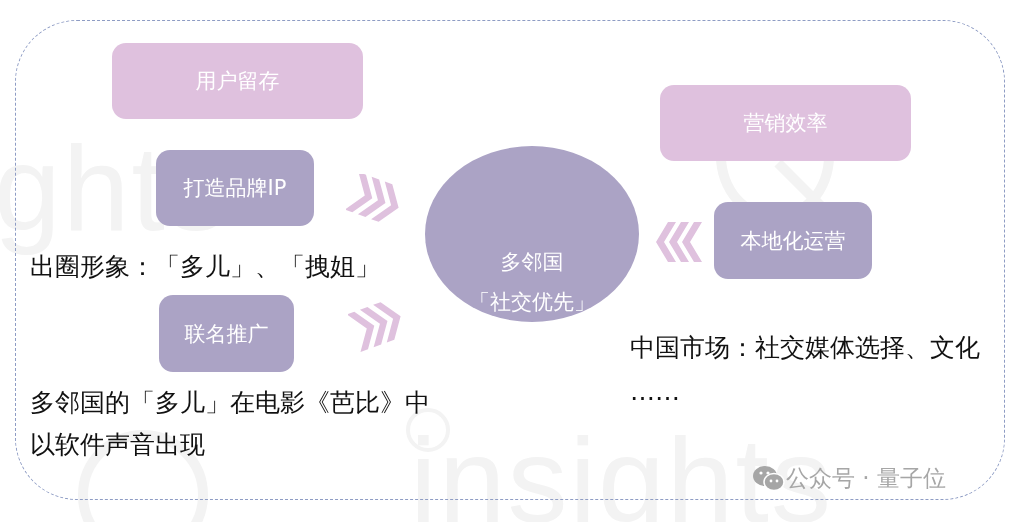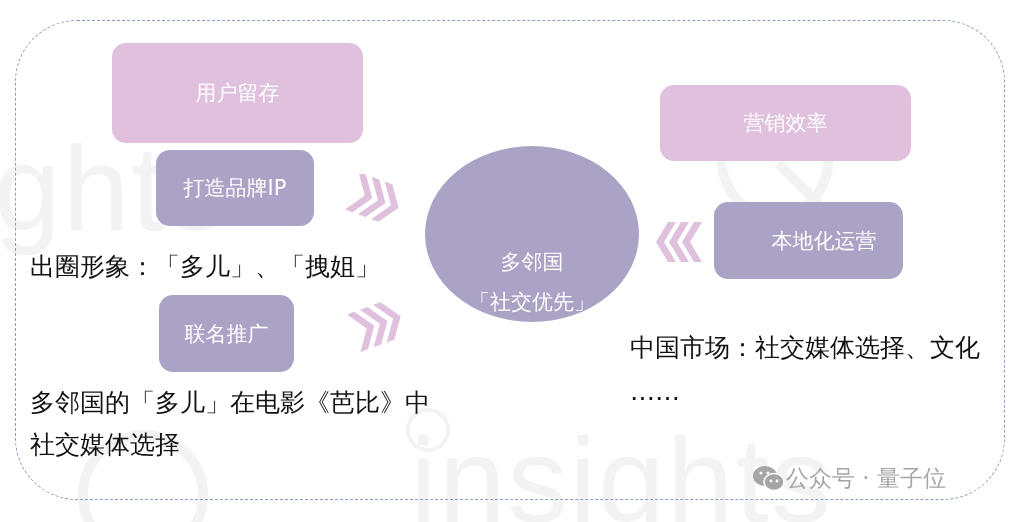--- a/index.html
+++ b/index.html
@@ -49,48 +49,48 @@
 
 <div class="wm-text" style="left:-6px; top:128px;">ghts</div>
 <div class="wm-text" style="left:410px; top:420px;">insights</div>
 <div class="wm-ring" style="left:716px; top:90px; width:98px; height:112px;"></div>
 <div class="wm-bar" style="left:778px; top:158px; width:70px; transform:rotate(45deg);"></div>
 <div class="wm-ring" style="left:406px; top:408px; width:36px; height:36px; border-width:4px;"></div>
 <div class="wm-ring" style="left:78px; top:430px; width:110px; height:110px;"></div>
 
 <div class="frame"></div>
 
-<div class="box pink" style="left:112px; top:43px; width:251px; height:100px;">
+<div class="box pink" style="left:112px; top:43px; width:251px; height:76px;">
   <span>用户留存</span>
 </div>
 <div class="box pink" style="left:660px; top:43px; width:251px; height:76px;margin-top:42px;">
   <span>营销效率</span>
 </div>
 
 <div class="box purple" style="left:156px; top:150px; width:158px; height:76px;justify-content:center;">
   <span>打造品牌IP</span>
 </div>
 <div class="txt" style="left:30px; top:246px;">
   <span>出圈形象：「多儿」、「拽姐」</span>
 </div>
 
 <div class="box purple" style="left:159px; top:295px; width:135px; height:77px;">
   <span>联名推广</span>
 </div>
 <div class="txt" style="left:30px; top:382px;">
   <div>多邻国的「多儿」在电影《芭比》中</div>
-  <div>社交媒体选择</div>
+  <div>以软件声音出现</div>
 </div>
 
 <div class="circle">
   <div>多邻国</div>
   <div>「社交优先」</div>
 </div>
 
-<div class="box purple" style="left:714px; top:202px; width:158px; height:77px;padding-left:31px;">
+<div class="box purple" style="left:714px; top:202px; width:158px; height:77px;">
   <span>本地化运营</span>
 </div>
 <div class="txt" style="left:630px; top:326px; line-height:44px;">
   <div>中国市场：社交媒体选择、文化</div>
   <div>……</div>
 </div>
 
 <svg class="chev" style="left:346px; top:174px;" width="62" height="52" viewBox="0 0 62 52">
   <g fill="#dfc1de" transform="rotate(20 31 26)">
     <polygon points="4,6 12,6 26,26 12,46 4,46 18,26"></polygon>

